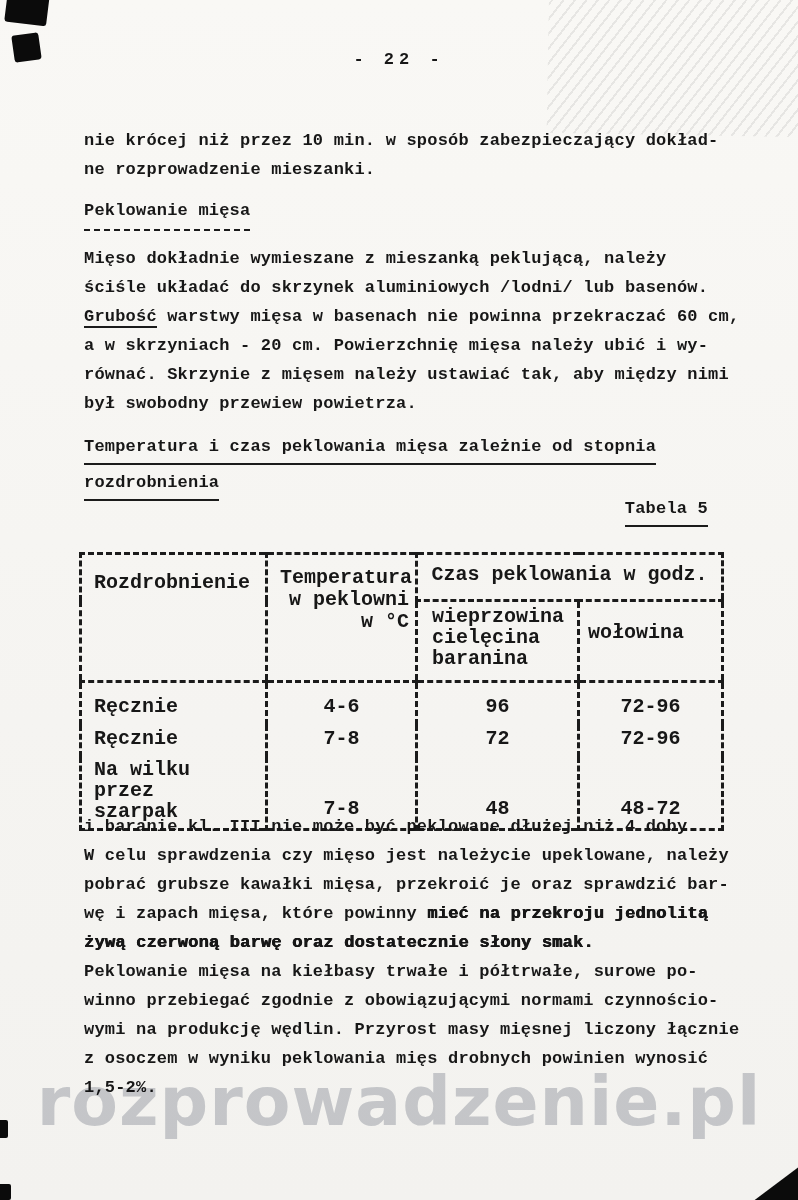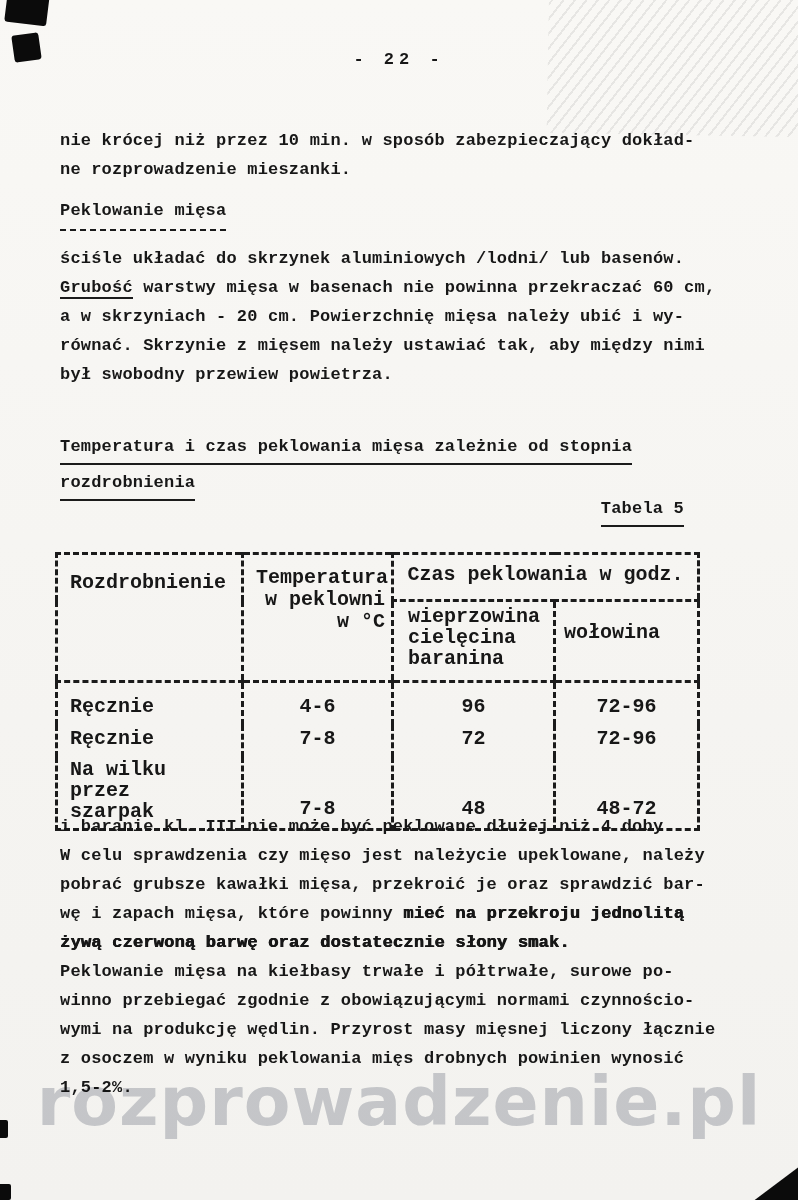--- a/index.html
+++ b/index.html
@@ -15,21 +15,21 @@
   .blob-b{left:13px;top:34px;width:27px;height:27px;transform:rotate(-8deg);border-radius:3px;}
   .blob-c{left:-5px;top:1120px;width:13px;height:18px;border-radius:2px;}
   .blob-d{left:-6px;top:1184px;width:17px;height:16px;border-radius:2px;}
   .corner-br{right:-2px;bottom:-2px;width:48px;height:36px;clip-path:polygon(100% 0,100% 100%,0 100%);}
   .smudge{
     position:absolute;right:-20px;top:-25px;width:270px;height:160px;z-index:1;background:
     repeating-linear-gradient(127deg, rgba(110,110,110,0.13) 0 2px, transparent 2px 9px);
     transform:rotate(1deg);
   }
   
-  .content{position:absolute;left:60px;top:0;width:670px;height:100%;z-index:2;}
+  .content{position:absolute;left:84px;top:0;width:670px;height:100%;z-index:2;}
   .block{position:absolute;left:0;width:100%;}
   .line{font-size:17px;font-weight:700;line-height:29px;color:#171717;white-space:nowrap;letter-spacing:0.2px;}
   .pagenum{position:absolute;top:50px;left:0;width:100%;text-align:center;font-size:17px;font-weight:700;
     letter-spacing:5px;color:#171717;z-index:2;}
   .h-dashed{display:inline-block;border-bottom:2.5px dashed #1b1b1b;padding-bottom:4px;}
   .h-solid{display:inline-block;border-bottom:2.5px solid #1b1b1b;padding-bottom:2px;}
   .u{border-bottom:2.5px solid #1b1b1b;}
   .heavy{font-weight:800;text-shadow:0.6px 0 0 #171717, 0 0.4px 0 #171717;}
   .tabela-caption{position:absolute;top:494px;width:100%;text-align:right;padding-right:46px;box-sizing:border-box;}
   
@@ -78,20 +78,21 @@
     <div class="block" style="top:126px">
       <div class="line">nie krócej niż przez 10 min. w sposób zabezpieczający dokład-</div>
       <div class="line">ne rozprowadzenie mieszanki.</div>
     </div>
 
     <div class="block" style="top:196px">
       <span class="line h-dashed">Peklowanie mięsa</span>
     </div>
 
     <div class="block" style="top:244px">
+      <div class="line">Mięso dokładnie wymieszane z mieszanką peklującą, należy</div>
       <div class="line">ściśle układać do skrzynek aluminiowych /lodni/ lub basenów.</div>
       <div class="line"><span class="u">Grubość</span><span> warstwy mięsa w basenach nie powinna przekraczać 60 cm,</span></div>
       <div class="line">a w skrzyniach - 20 cm. Powierzchnię mięsa należy ubić i wy-</div>
       <div class="line">równać. Skrzynie z mięsem należy ustawiać tak, aby między nimi</div>
       <div class="line">był swobodny przewiew powietrza.</div>
     </div>
 
     <div class="block" style="top:432px">
       <div class="line"><span class="h-solid">Temperatura i czas peklowania mięsa zależnie od stopnia</span></div>
       <div class="line" style="margin-top:3px"><span class="h-solid">rozdrobnienia</span></div>

